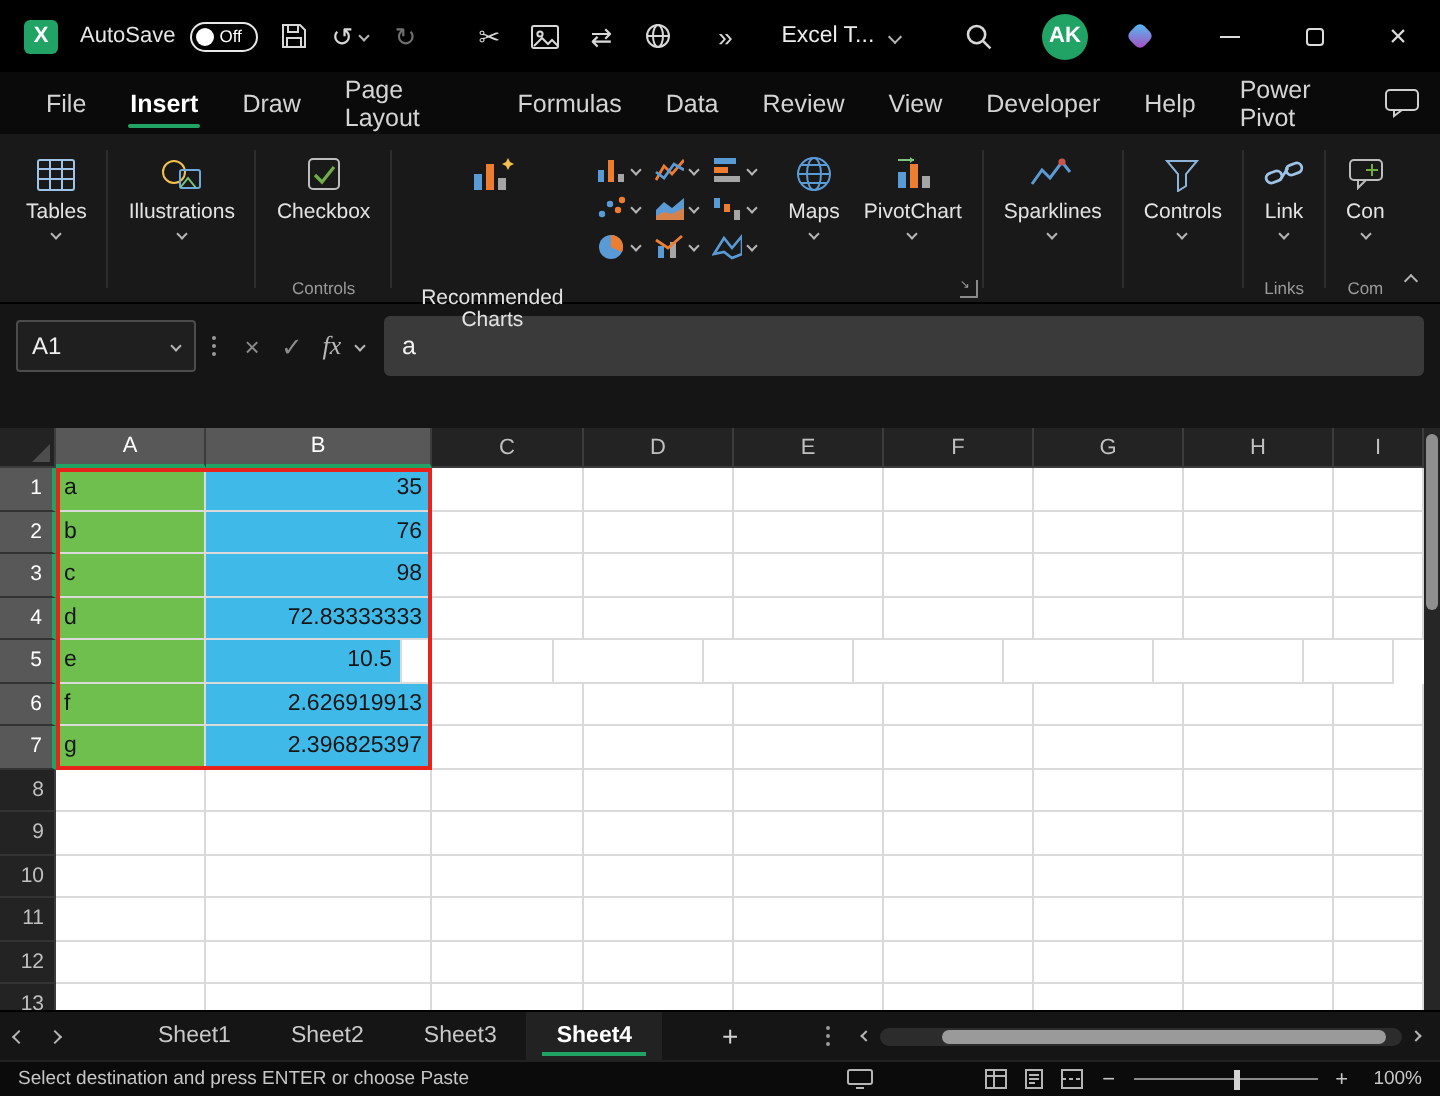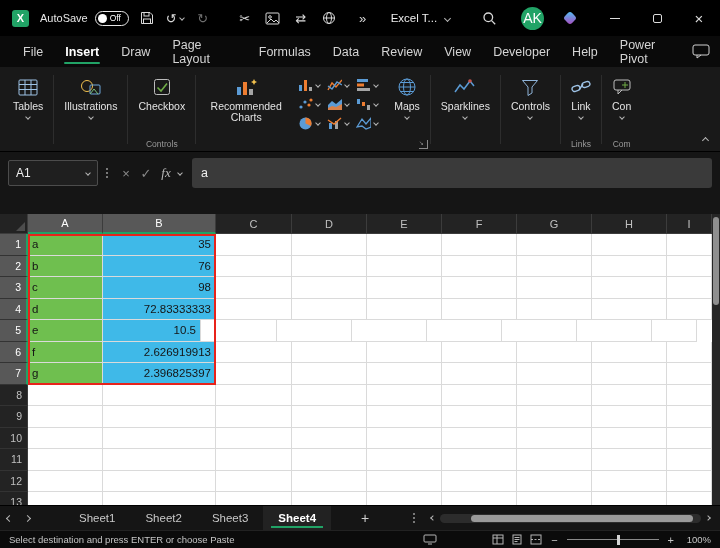--- a/index.html
+++ b/index.html
@@ -17,21 +17,21 @@
   .knob{width:9px;height:9px;border-radius:50%;background:#fff;margin-left:2px;}
   .togglelabel{font-size:8.5px;margin-left:3px;color:#fff;}
   .tico{display:flex;align-items:center;justify-content:center;min-width:20px;height:24px;font-size:13px;color:#d8d8d8;margin-left:8px;}
   .tico.dim{color:#6f6f6f;}
   .chv{width:5px;height:5px;border-right:1.3px solid #b5b5b5;border-bottom:1.3px solid #b5b5b5;
     transform:rotate(45deg);display:inline-block;flex:none;}
   .chv.tiny{width:4px;height:4px;}
   .apptitle{display:flex;align-items:center;gap:8px;margin-left:18px;font-size:11.5px;color:#ededed;}
   .tspacer{flex:1;}
   .avatar{width:23px;height:23px;border-radius:50%;background:var(--green);color:#fff;
-    display:flex;align-items:center;justify-content:center;font-size:14px;font-weight:normal;margin-left:22px;text-align:center;}
+    display:flex;align-items:center;justify-content:center;font-size:11px;font-weight:bold;margin-left:22px;text-align:center;}
   .winbtn{width:42px;height:36px;display:flex;align-items:center;justify-content:center;color:#dcdcdc;}
   .minglyph{width:10px;height:1px;background:#dcdcdc;}
   .maxglyph{width:9px;height:9px;border:1px solid #dcdcdc;border-radius:2px;}
   .closeglyph{font-size:15px;line-height:15px;}
 
   
   .ribbontabs{height:31px;background:#0a0a0a;display:flex;align-items:center;padding-left:12px;
     font-size:12.5px;color:#d4d4d4;}
   .rtab{padding:0 11px;height:100%;display:flex;align-items:center;position:relative;cursor:default;}
   .rtab.active{color:#fff;font-weight:bold;}
@@ -41,21 +41,21 @@
 
   
   .ribbon{height:85px;background:#191919;display:flex;align-items:stretch;padding:3px 2px 0 4px;position:relative;border-bottom:1px solid #000;}
   .rgroup{position:relative;display:flex;align-items:flex-start;padding:1px 3px 13px;}
   .gsep{width:1px;background:#2d2d2d;margin:5px 1px 7px;flex:none;}
   .caption{position:absolute;bottom:2px;left:0;right:0;text-align:center;font-size:8.5px;color:#9a9a9a;white-space:nowrap;}
   .launcher{position:absolute;bottom:2px;right:1px;width:9px;height:9px;border-right:1px solid #8a8a8a;
     border-bottom:1px solid #8a8a8a;font-size:6px;color:#9a9a9a;line-height:7px;text-align:left;}
   .bigbtn{display:flex;flex-direction:column;align-items:center;gap:3px;padding:5px 6px 2px;border-radius:3px;color:#e3e3e3;}
   .blabel{font-size:10.5px;line-height:11px;text-align:center;white-space:nowrap;}
-  .blabel.wrap{white-space:normal;width:80px;}
+  .blabel.wrap{white-space:normal;width:80px;margin-top:43px;}
   .ric{height:22px;display:flex;align-items:center;justify-content:center;}
   .chartgrid{display:grid;grid-template-columns:repeat(3,auto);gap:5px 7px;padding:7px 6px 0;}
   .smallbtn{display:flex;align-items:center;gap:3px;}
   .collapsebtn{position:absolute;right:8px;bottom:6px;width:14px;height:12px;display:flex;align-items:center;justify-content:center;}
   .chv.up{transform:rotate(-135deg);margin-top:3px;}
 
   
   .formulabar{height:62px;background:#151515;padding:5px 8px 0;}
   .fbrow{display:flex;align-items:center;height:32px;}
   .namebox{width:90px;height:26px;background:#1f1f1f;border:1px solid #4c4c4c;border-radius:2px;
@@ -355,20 +355,33 @@
         </div>
       <div class="bigbtn" style="margin-left:4px">
         <span class="ric">
           <svg width="20" height="20" viewBox="0 0 20 20" fill="none" stroke="#5B9BD5">
             <circle cx="10" cy="10" r="8"></circle>
               <ellipse cx="10" cy="10" rx="3.5" ry="8"></ellipse>
               <path d="M2 10h16M3.5 5.5h13M3.5 14.5h13"></path>
           </svg>
           </span>
         <span class="blabel">Maps</span>
+        <span class="chv tiny"></span>
+      </div>
+      <div class="bigbtn">
+        <span class="ric">
+          <svg width="20" height="18" viewBox="0 0 20 18">
+            <rect x="3" y="8" width="4" height="8" fill="#5B9BD5"></rect>
+            <rect x="9" y="4" width="4" height="12" fill="#ED7D31"></rect>
+            <rect x="15" y="10" width="4" height="6" fill="#A5A5A5"></rect>
+            <path d="M3 2h8" stroke="#7dc47d"></path>
+              <path d="M11 2l-2-1.5v3z" fill="#7dc47d"></path>
+          </svg>
+          </span>
+        <span class="blabel">PivotChart</span>
         <span class="chv tiny"></span>
       </div>
       <div class="launcher">↘</div>
     </div>
     <div class="gsep"></div>
 
     <div class="rgroup">
       <div class="bigbtn">
         <span class="ric">
           <svg width="22" height="16" viewBox="0 0 22 16" fill="none">

